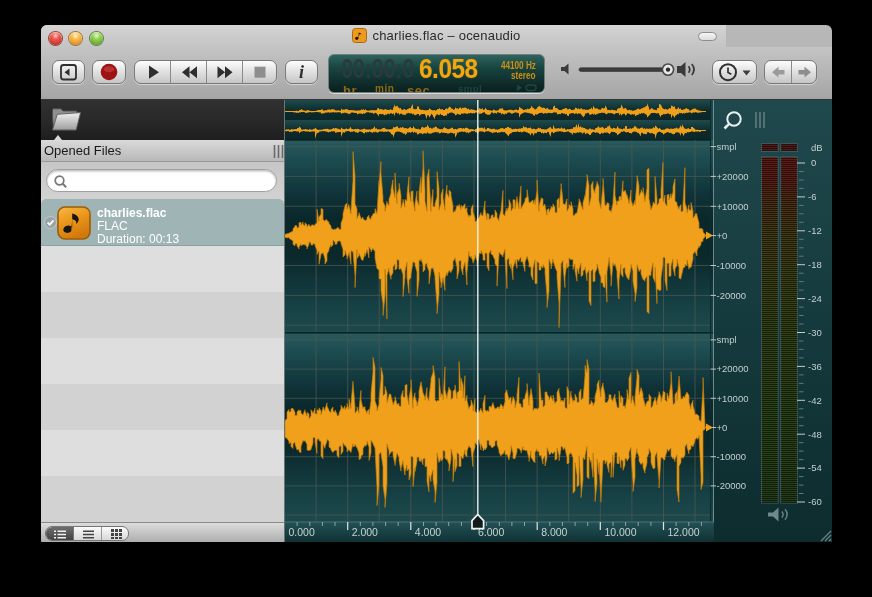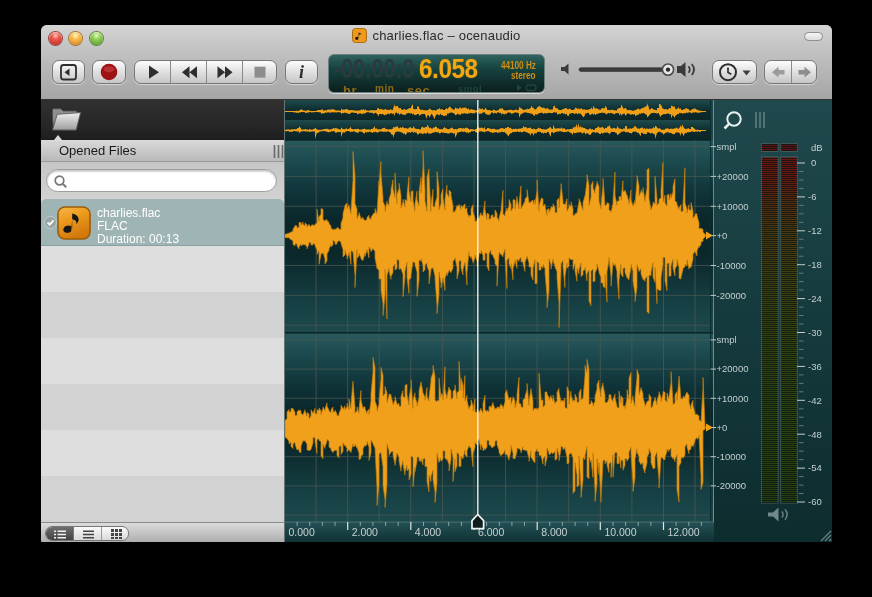--- a/index.html
+++ b/index.html
@@ -1,33 +1,33 @@
 <!DOCTYPE html>
 <html><head><meta charset="utf-8"><style>
 html,body{margin:0;padding:0;background:#000;width:872px;height:597px;overflow:hidden}
 *{box-sizing:border-box}
 body{font-family:"Liberation Sans",sans-serif;-webkit-font-smoothing:antialiased}
 #win{position:absolute;left:41px;top:25px;width:791px;height:517px;border-radius:6px 6px 2px 2px;background:#b7b7b7;overflow:hidden}
-#titlebar{position:absolute;left:0;top:0;width:791px;height:22px;background:linear-gradient(#d4d4d4,#c4c4c4)}
+#titlebar{position:absolute;left:0;top:0;width:685px;height:22px;background:linear-gradient(#d4d4d4,#c4c4c4)}
 .tl{position:absolute;top:7px;width:13px;height:13px;border-radius:50%}
 #tlr{left:7.5px;background:radial-gradient(circle at 50% 28%,#ffb9b2 5%,#ee5d52 30%,#d94238 60%,#a02a22 95%);box-shadow:0 0 0 1px #93443c,inset 0 1px 1px rgba(255,255,255,0.55)}
 #tly{left:28px;background:radial-gradient(circle at 50% 28%,#ffedbd 5%,#f8c054 30%,#eda23a 60%,#c07c24 95%);box-shadow:0 0 0 1px #a3762f,inset 0 1px 1px rgba(255,255,255,0.55)}
 #tlg{left:49px;background:radial-gradient(circle at 50% 28%,#ddf5bc 5%,#95d558 30%,#77b840 60%,#53912c 95%);box-shadow:0 0 0 1px #5c8540,inset 0 1px 1px rgba(255,255,255,0.55)}
 #title{position:absolute;top:3px;left:0;width:791px;text-align:center;font-size:13px;color:#2b2b2b;letter-spacing:0.2px}
 #lozenge{position:absolute;top:6.5px;right:9px;width:19px;height:9.5px;border-radius:5px;background:linear-gradient(#f5f5f5,#dcdcdc);border:1.4px solid #8e8e8e}
 #toolbar{position:absolute;left:0;top:22px;width:791px;height:53px;background:linear-gradient(#c4c4c4,#b3b3b3 55%,#a5a5a5);border-bottom:1px solid #333}
 .tbtn{position:absolute;top:12.5px;height:24.5px;border-radius:7px;border:1px solid #787878;background:linear-gradient(#fdfdfd,#e3e3e3 45%,#c6c6c6);box-shadow:0 1px 1px rgba(255,255,255,0.5)}
 .seg{position:absolute;top:0;bottom:0;border-right:1px solid #8a8a8a}
 #display{position:absolute;left:287px;top:7px;width:217px;height:39px;border-radius:6px;background:linear-gradient(#2f635e,#174440 35%,#0a1f1e);border:1px solid #6f7f7d;box-shadow:0 1px 0 rgba(255,255,255,0.55);overflow:hidden}
 .lcd{position:absolute;font-weight:bold;font-size:28px;line-height:1;letter-spacing:-0.5px;transform-origin:0 0;white-space:pre}
 .dlab{position:absolute;font-weight:bold;font-size:10.5px;color:#c8871a}
 #sidebar{position:absolute;left:0;top:75px;width:243px;height:442px;background:#d8d8d8}
 #sbdark{position:absolute;left:0;top:0;width:243px;height:40px;background:linear-gradient(#313131,#272727 60%,#1e1e1e)}
 #sbnotch{position:absolute;left:13px;top:35px;width:0;height:0;border-left:4.5px solid transparent;border-right:4.5px solid transparent;border-bottom:5px solid #dadada}
-#sbhead{position:absolute;left:0;top:40px;width:248px;height:22px;background:linear-gradient(#d9d9d9,#b9b9b9);border-bottom:1px solid #9a9a9a;font-size:13px;color:#1a1a1a;line-height:21px;padding-left:18px}
+#sbhead{position:absolute;left:0;top:40px;width:248px;height:22px;background:linear-gradient(#d9d9d9,#b9b9b9);border-bottom:1px solid #9a9a9a;font-size:13px;color:#1a1a1a;line-height:21px;padding-left:3px}
 #sbsearchzone{position:absolute;left:0;top:62px;width:243px;height:37px;background:linear-gradient(#c6c6c6,#d2d2d2)}
 #sbsearch{position:absolute;left:5px;top:7px;width:231px;height:23px;border-radius:11.5px;background:#fff;border:1px solid #9f9f9f;box-shadow:inset 0 1.5px 2px rgba(0,0,0,0.25)}
 #sbsel{position:absolute;left:0;top:99px;width:243px;height:47px;background:#9fb5b5;border-bottom:1px solid #8ba2a3;border-radius:5px 5px 0 0;color:#fff;font-size:12px}
 .row{position:absolute;left:0;width:243px;height:46px}
 #sbbottom{position:absolute;left:0;top:422px;width:243px;height:20px;background:linear-gradient(#dcdcdc,#aeaeae);border-top:1px solid #8a8a8a}
 #vsep{position:absolute;left:242.5px;top:75px;width:1.5px;height:442px;background:#677575}
 svg{display:block}
 </style></head><body>
 <div id="win">
  <div id="titlebar">
@@ -152,21 +152,21 @@
           <defs>
             <linearGradient id="oic" x1="0" y1="0" x2="0.4" y2="1">
               <stop offset="0" stop-color="#f6b84a"></stop>
               <stop offset="0.45" stop-color="#ec9a1d"></stop>
               <stop offset="1" stop-color="#d2790c"></stop>
             </linearGradient>
           </defs>
           <rect x="1" y="1" width="32" height="32" rx="7" fill="url(#oic)" stroke="#9c5c08" stroke-width="1.6"></rect>
           <path d="M14.2,25.2 a4.6,3.6 -18 1 1 1,-3.4 L15.2,7.6 q5.6,0.9 6.6,5.8 q-0.5,3.2 -2.6,4.8 q1.3,-3.9 -4,-5 Z" fill="#161616"></path>
         </svg>
-    <div style="position:absolute;left:56px;top:7px;font-weight:normal">charlies.flac</div>
+    <div style="position:absolute;left:56px;top:7px;font-weight:bold">charlies.flac</div>
     <div style="position:absolute;left:56px;top:20px">FLAC</div>
     <div style="position:absolute;left:56px;top:33px">Duration: 00:13</div>
   </div>
   <div class="row" style="top:146px;background:#dedede"></div>
   <div class="row" style="top:192px;background:#d2d2d2"></div>
   <div class="row" style="top:238px;background:#dedede"></div>
   <div class="row" style="top:284px;background:#d2d2d2"></div>
   <div class="row" style="top:330px;background:#dedede"></div>
   <div class="row" style="top:376px;background:#d2d2d2"></div>
   <div id="sbbottom">

